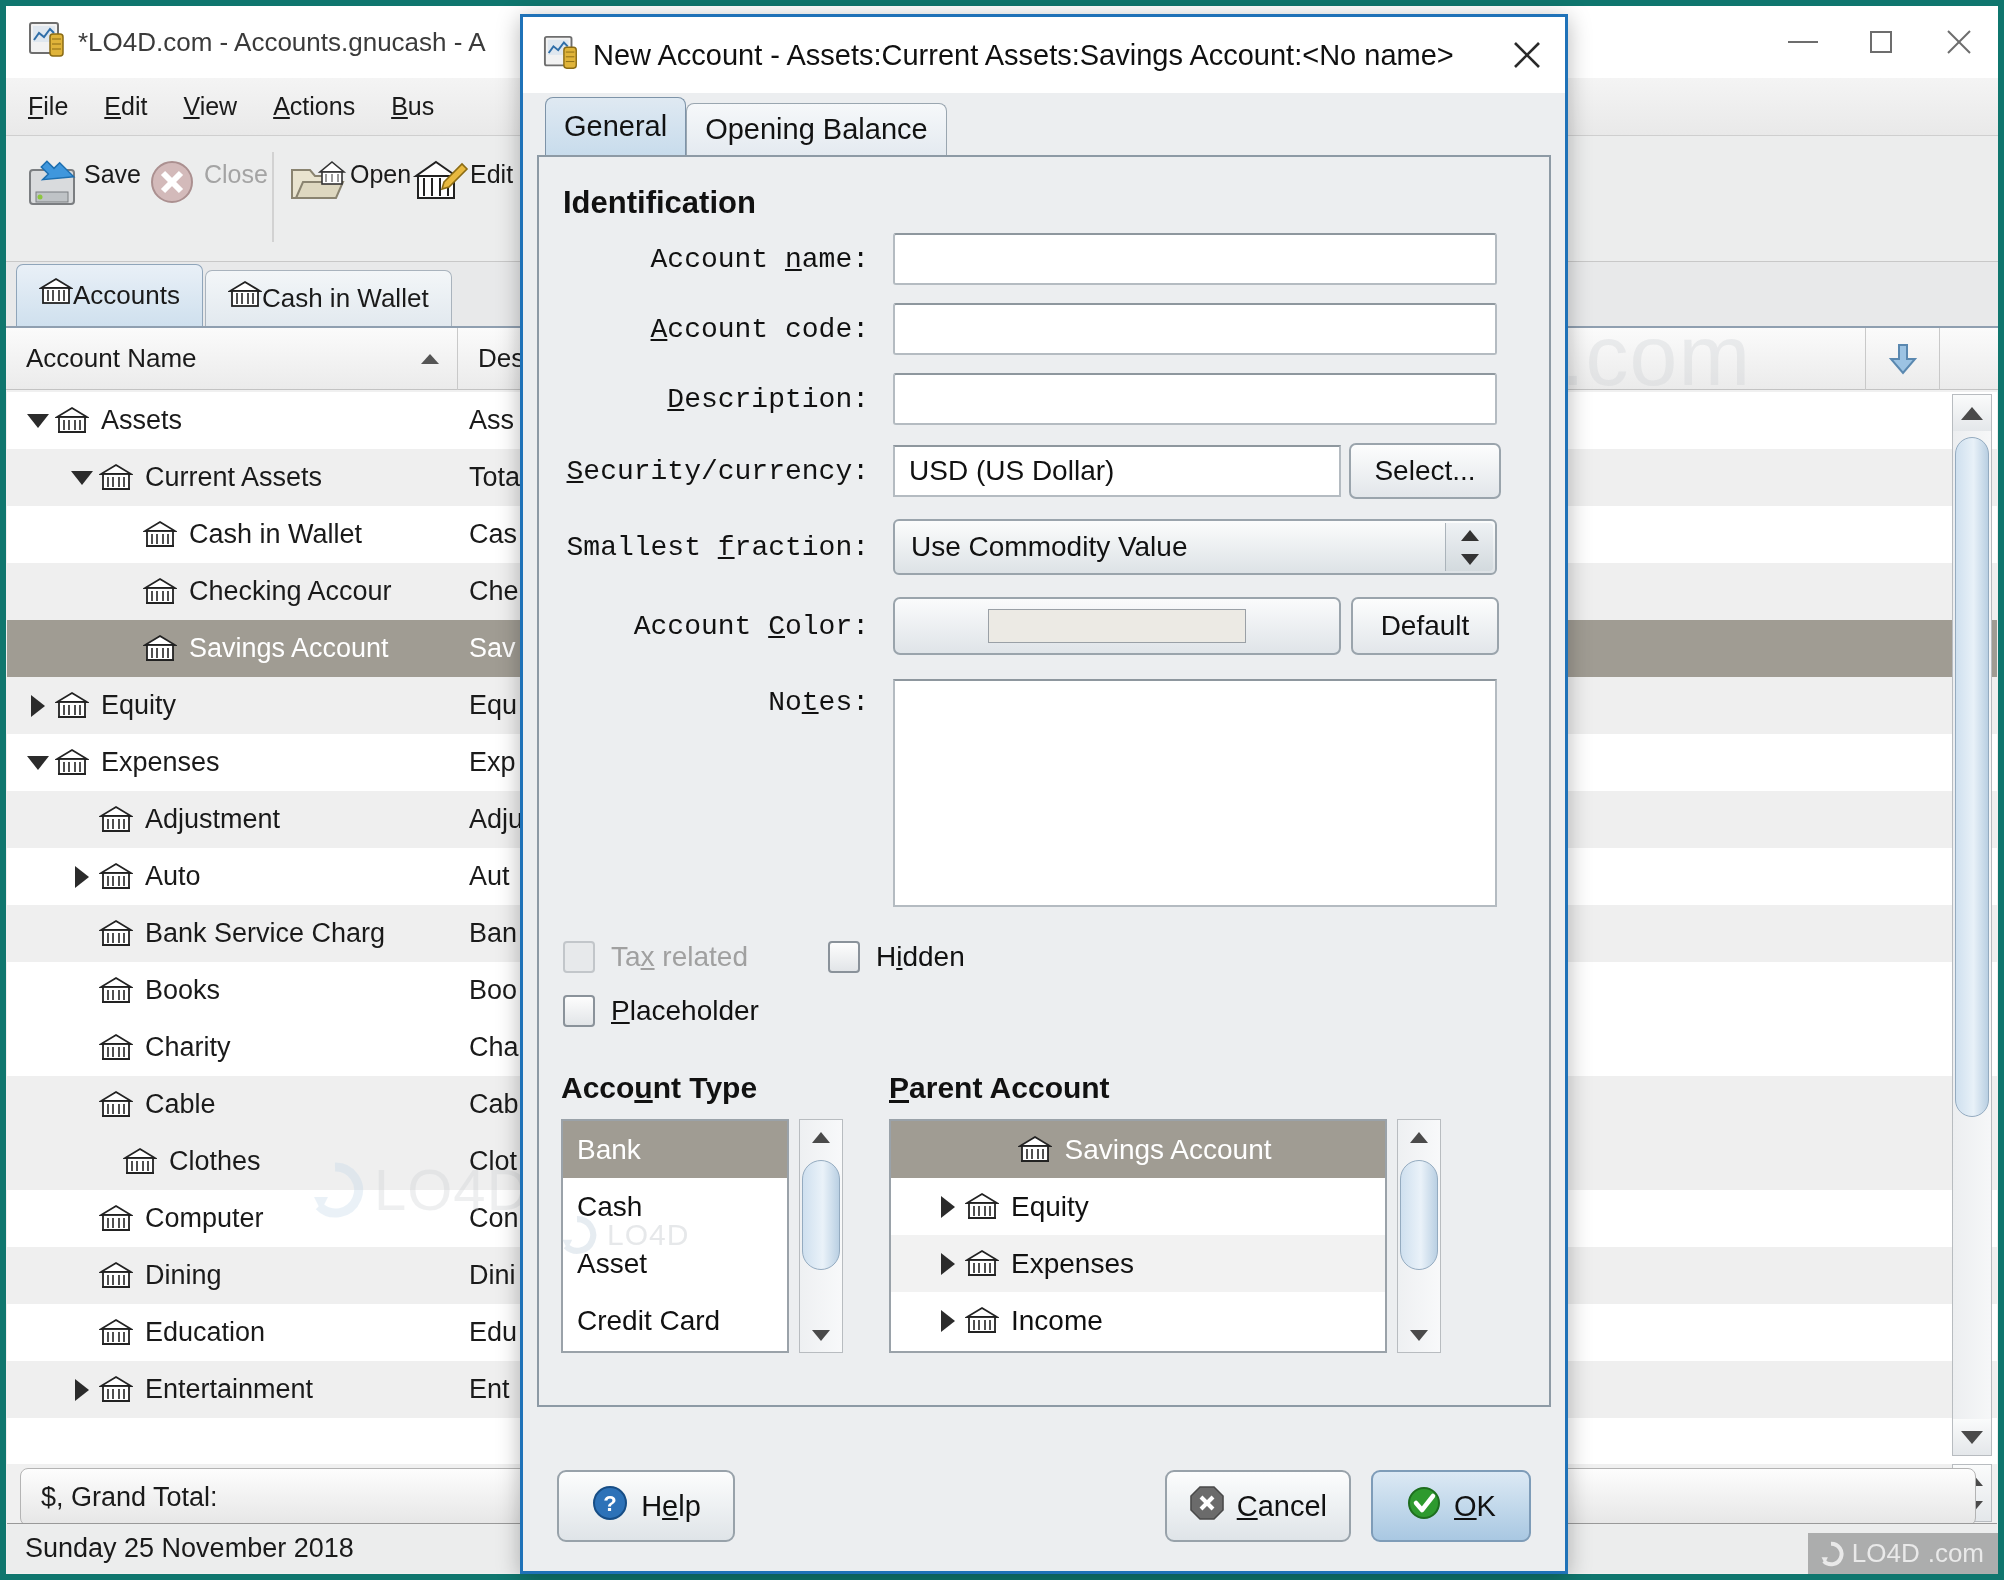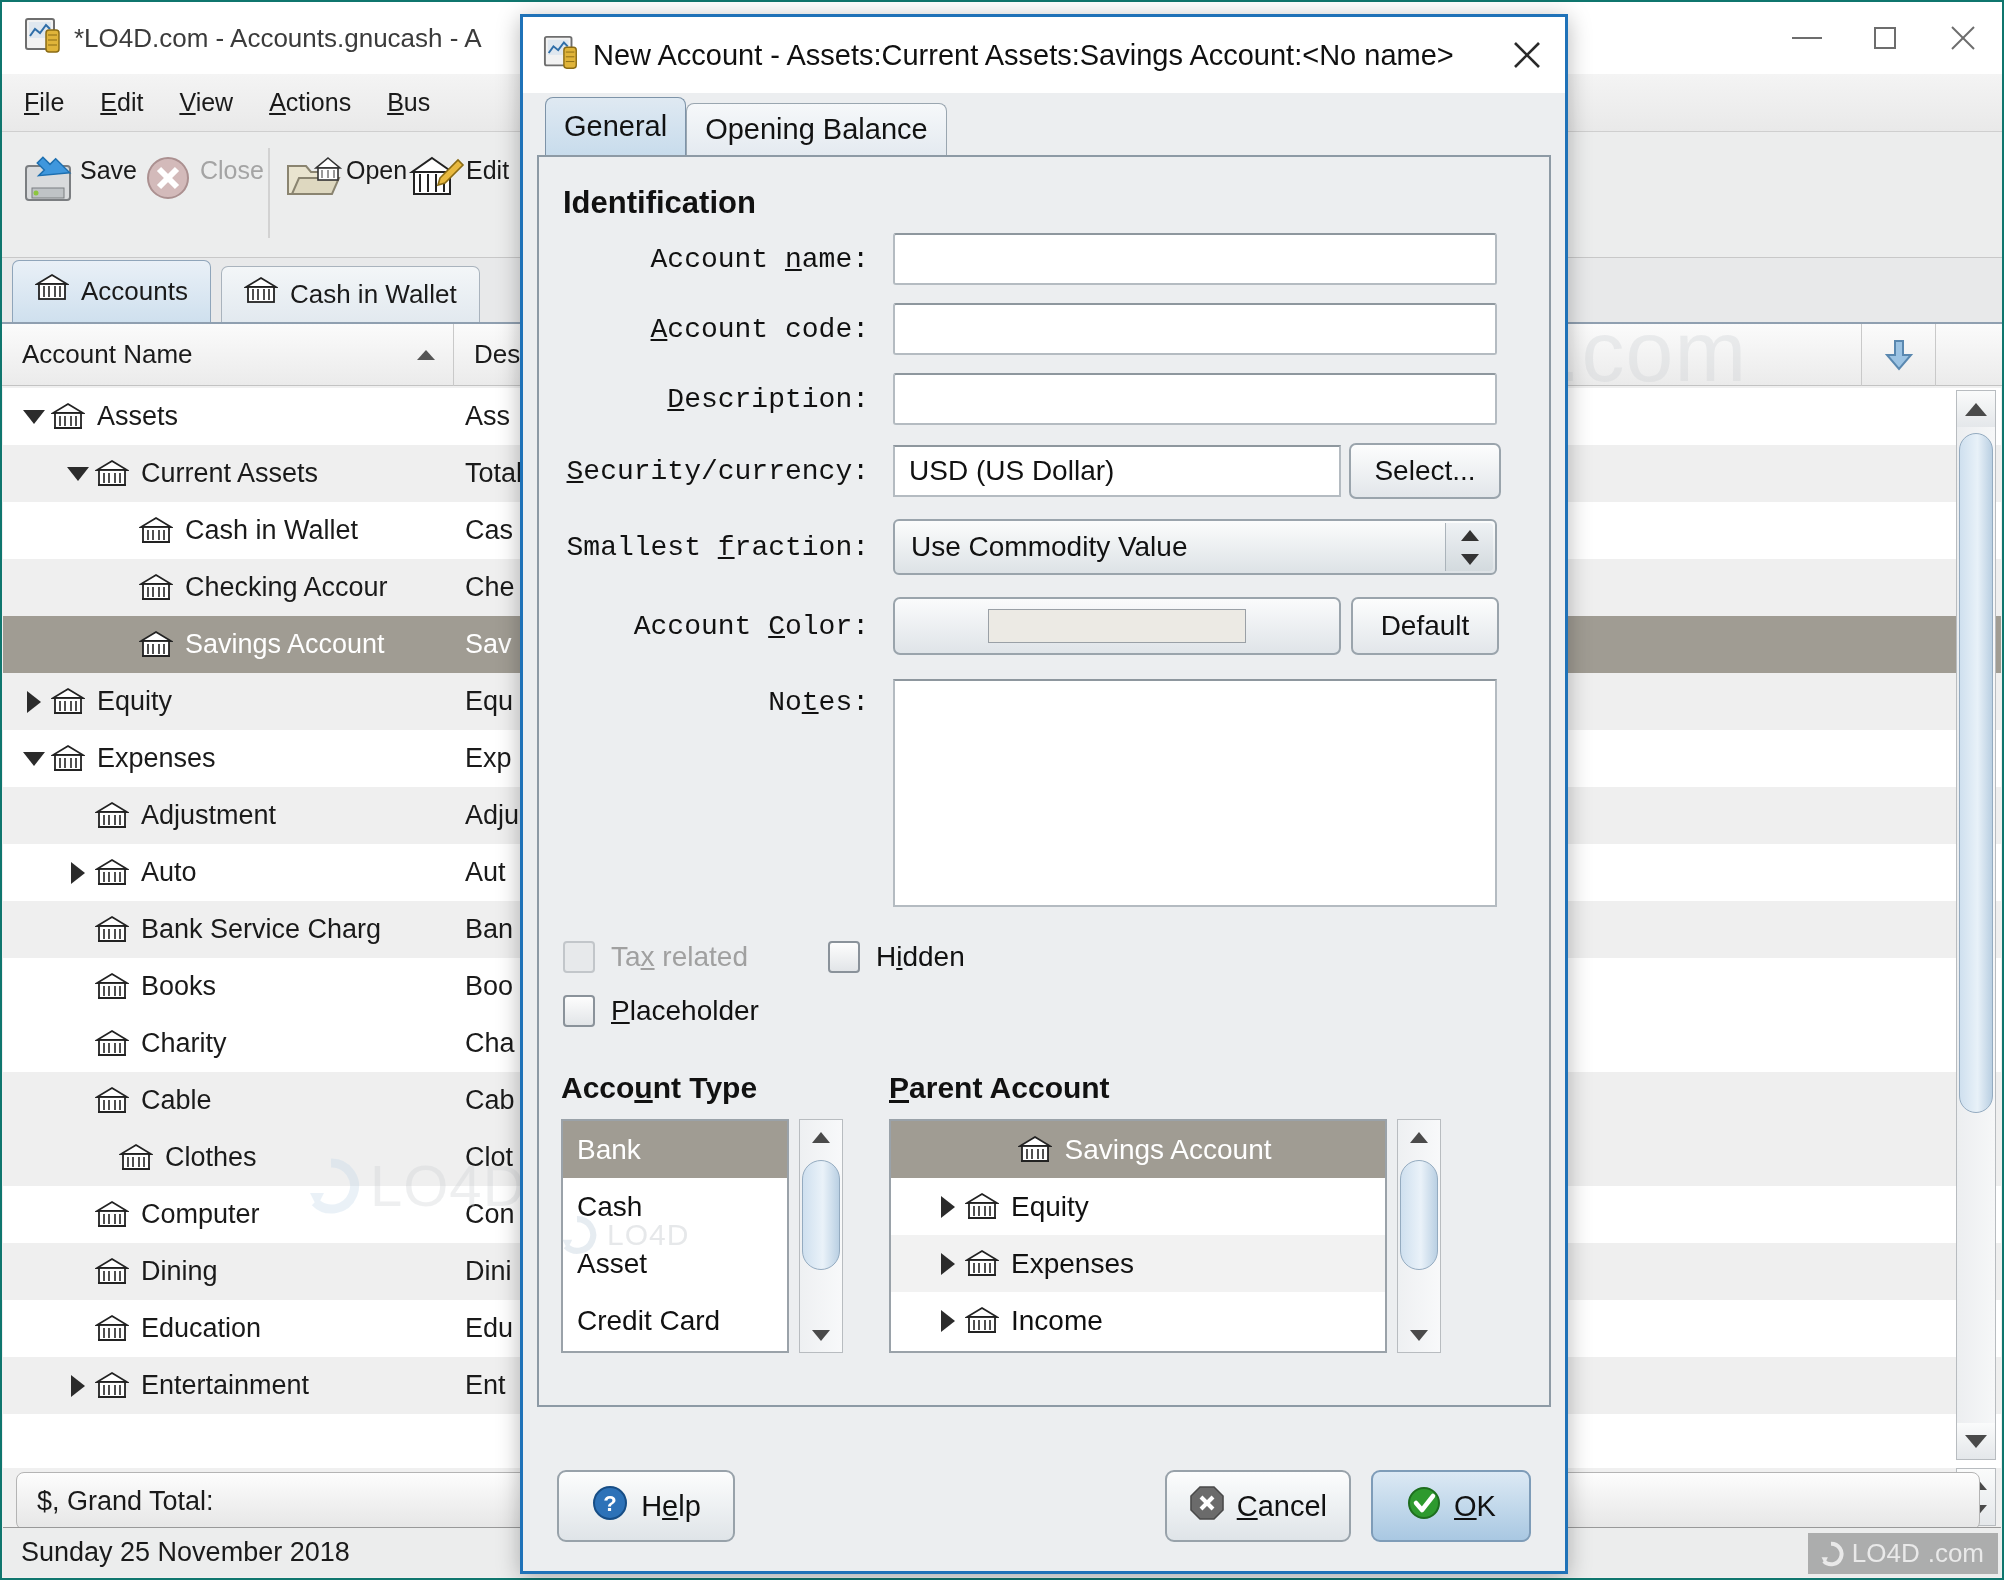--- a/index.html
+++ b/index.html
@@ -10,21 +10,21 @@
     background:#ffffff;
     overflow:hidden;
     position:relative;
     -webkit-font-smoothing:antialiased;
   }
 
   
   #main-window{
     position:absolute; left:0; top:0; width:2004px; height:1580px;
     background:#f0f0f0;
-    border:2px solid #0f766e;
+    border:6px solid #0f766e;
   }
 
   
   .titlebar{
     height:72px; background:#ffffff;
     display:flex; align-items:center;
     position:relative;
   }
   .titlebar .tb-icon{ margin-left:22px; margin-right:10px; }
   .titlebar .tb-text{
@@ -65,27 +65,27 @@
   .tbtn.disabled .tlabel{ color:#a4a4a4; }
   .tb-sep{ width:2px; height:90px; background:#d2d2d2; margin:8px 12px 0 12px; }
 
   
   .tabbar{
     height:66px; background:#e8e9ea;
     display:flex; align-items:flex-end; padding-left:10px;
     border-bottom:2px solid #8f9fb0;
   }
   .tab{
-    display:flex; align-items:center; gap:12px;
+    display:flex; align-items:center; 
     height:56px; padding:0 22px;
     font-size:26px; color:#1a1a1a;
     border:1px solid #a9b3bd; border-bottom:none;
     border-radius:7px 7px 0 0;
     background:linear-gradient(#f3f6f8,#e2e9ef);
-    margin-right:10px;
+    margin-right:2px;
   }
   .tab.active{
     background:linear-gradient(#e9f0f7,#cfe0ee);
     border-color:#8fa5ba;
     height:62px;
   }
 
   
   .thead{
     height:62px; background:linear-gradient(#fbfbfb,#ebebeb);

